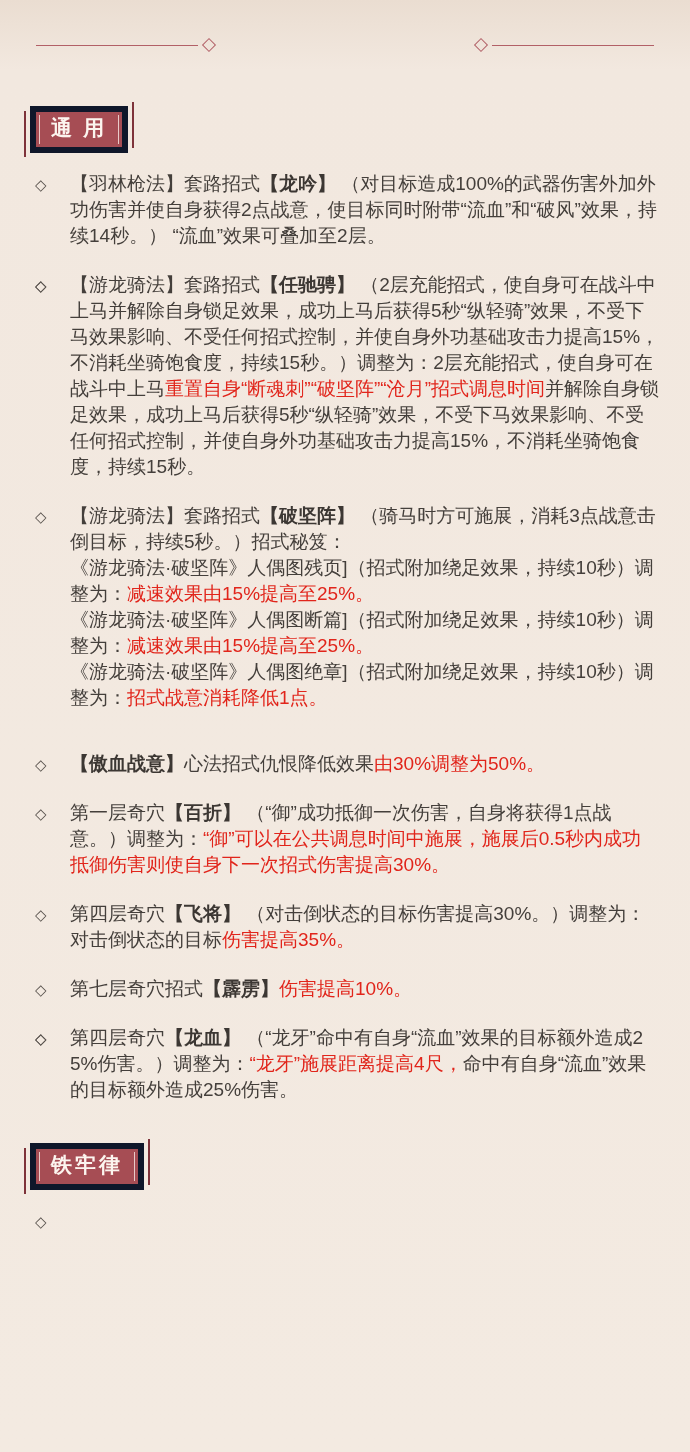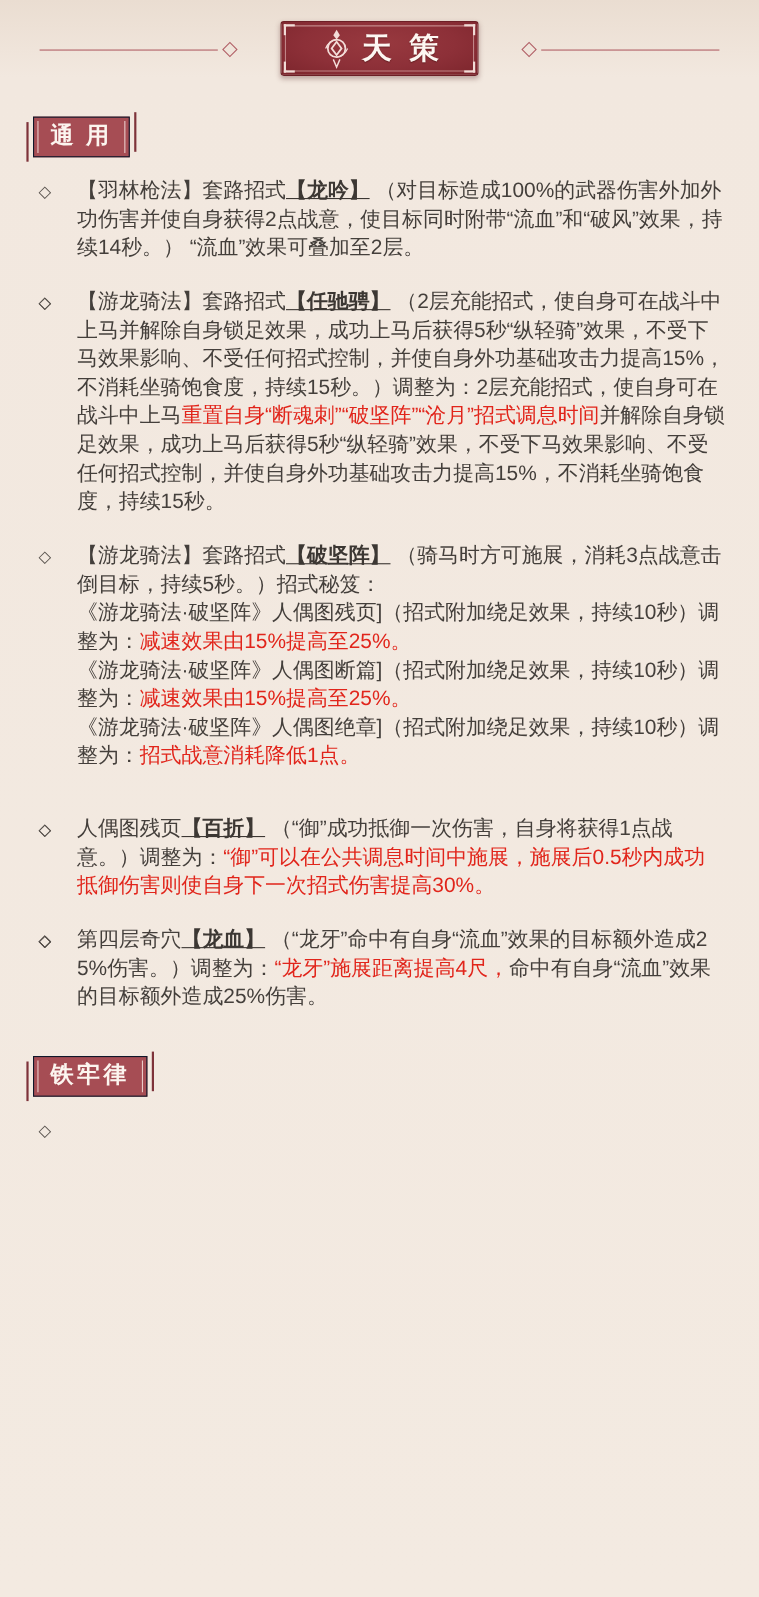--- a/index.html
+++ b/index.html
@@ -41,77 +41,59 @@
   }
   
   .content{padding:0 30px 26px 30px;}
   .section{margin-top:6px;}
   .section + .section{margin-top:40px;}
   .stw{position:relative;display:inline-block;margin-bottom:18px;}
   .stw::before{content:"";position:absolute;left:-6px;top:5px;bottom:-4px;border-left:2px solid #7e333a;}
   .stw::after{content:"";position:absolute;right:-6px;top:-4px;bottom:5px;border-right:2px solid #7e333a;}
   .section-title{
     position:relative;display:inline-block;background:#a64d54;color:#fcf5ef;
-    border:1px solid #0f172a;padding:4px 15px 6px 15px;
+    border:6px solid #0f172a;padding:4px 15px 6px 15px;
     font-family:"Liberation Serif","DejaVu Serif",serif;font-weight:bold;
     font-size:21px;letter-spacing:3px;line-height:1.2;white-space:nowrap;
   }
   .section-title::before{content:"";position:absolute;top:3px;bottom:3px;left:3px;border-left:1px solid rgba(255,246,240,.75);}
   .section-title::after{content:"";position:absolute;top:3px;bottom:3px;right:3px;border-right:1px solid rgba(255,246,240,.75);}
   .items{}
   .item{position:relative;padding-left:40px;margin-bottom:23px;font-size:19px;line-height:26px;}
   .item:last-child{margin-bottom:0;}
   .bullet{position:absolute;left:5px;top:1px;font-size:15px;color:#58524d;}
   .item-text{white-space:pre-wrap;word-break:break-all;}
   .seg-n{color:#443f3b;}
-  .seg-b{color:#3c3733;font-weight:bold;text-decoration:underline;}
+  .seg-b{color:#3c3733;font-weight:bold;}
   .seg-r{color:#e1251b;margin-top:32px;}
 </style>
 </head>
 <body>
 
 <div class="banner">
   <div class="rule left"></div>
   <div class="orn-diamond left"></div>
-  <div class="plaque">
-    <span class="plaque-inner"></span>
-    <span class="corner tl"></span>
-    <span class="corner tr"></span>
-    <span class="corner bl"></span>
-    <span class="corner br"></span>
-    <svg class="emblem" viewBox="0 0 30 38">
-      <g fill="none" stroke="#f3dcd8" stroke-width="1.6">
-        <path d="M15 2 L18 7 L15 11 L12 7 Z" fill="#f3dcd8" stroke="none"></path>
-        <circle cx="15" cy="19" r="8"></circle>
-        <path d="M15 13 L19.5 19 L15 25 L10.5 19 Z"></path>
-        <path d="M5 19 q3 -7 10 -8" stroke-width="1.1"></path>
-        <path d="M25 19 q-3 7 -10 8" stroke-width="1.1"></path>
-        <path d="M12 29 L15 36 L18 29" stroke-width="1.3"></path>
-      </g>
-    </svg>
-    <span class="plaque-title">天策</span>
-  </div>
   <div class="orn-diamond right"></div>
   <div class="rule right"></div>
 </div>
 
 <div class="content" id="sections-root">
     <section class="section"><div class="stw"><div class="section-title">通 用</div></div><div class="items">
         <div class="item"><span class="bullet">◇</span><span class="item-text"><span class="seg-n">【羽林枪法】套路招式</span><span class="seg-b">【龙吟】</span><span class="seg-n"> （对目标造成100%的武器伤害外加外功伤害并使自身获得2点战意，使目标同时附带“流血”和“破风”效果，持续14秒。） “流血”效果可叠加至2层。</span></span></div>
         <div class="item"><span class="bullet">◇</span></div>
         <div class="item"><span class="bullet">◇</span><span class="item-text"><span class="seg-n">【游龙骑法】套路招式</span><span class="seg-b">【任驰骋】</span><span class="seg-n"> （2层充能招式，使自身可在战斗中上马并解除自身锁足效果，成功上马后获得5秒“纵轻骑”效果，不受下马效果影响、不受任何招式控制，并使自身外功基础攻击力提高15%，不消耗坐骑饱食度，持续15秒。）调整为：2层充能招式，使自身可在战斗中上马</span><span class="seg-r">重置自身“断魂刺”“破坚阵”“沧月”招式调息时间</span><span class="seg-n">并解除自身锁足效果，成功上马后获得5秒“纵轻骑”效果，不受下马效果影响、不受任何招式控制，并使自身外功基础攻击力提高15%，不消耗坐骑饱食度，持续15秒。</span></span></div>
         <div class="item"><span class="bullet">◇</span><span class="item-text"><span class="seg-n">【游龙骑法】套路招式</span><span class="seg-b">【破坚阵】</span><span class="seg-n"> （骑马时方可施展，消耗3点战意击倒目标，持续5秒。）招式秘笈：
 《游龙骑法·破坚阵》人偶图残页]（招式附加绕足效果，持续10秒）调整为：</span><span class="seg-r">减速效果由15%提高至25%。</span><span class="seg-n">
 《游龙骑法·破坚阵》人偶图断篇]（招式附加绕足效果，持续10秒）调整为：</span><span class="seg-r">减速效果由15%提高至25%。</span><span class="seg-n">
 《游龙骑法·破坚阵》人偶图绝章]（招式附加绕足效果，持续10秒）调整为：</span><span class="seg-r">招式战意消耗降低1点。</span></span></div>
       </div></section>
     <section class="section"><div class="items">
-        <div class="item"><span class="bullet">◇</span></div>
-        <div class="item"><span class="bullet">◇</span><span class="item-text"><span class="seg-n">人偶图残页</span><span class="seg-b">【百折】</span><span class="seg-n"> （“御”成功抵御一次伤害，自身将获得1点战意。）调整为：</span><span class="seg-r">“御”可以在公共调息时间中施展，施展后0.5秒内成功抵御伤害则使自身下一次招式伤害提高30%。</span></span></div>
-        <div class="item"><span class="bullet">◇</span></div>
-        <div class="item"><span class="bullet">◇</span></div>
+        <div class="item"><span class="bullet">◇</span><span class="item-text"><span class="seg-b">【傲血战意】</span><span class="seg-n">心法招式仇恨降低效果</span><span class="seg-r">由30%调整为50%。</span></span></div>
+        <div class="item"><span class="bullet">◇</span><span class="item-text"><span class="seg-n">第一层奇穴</span><span class="seg-b">【百折】</span><span class="seg-n"> （“御”成功抵御一次伤害，自身将获得1点战意。）调整为：</span><span class="seg-r">“御”可以在公共调息时间中施展，施展后0.5秒内成功抵御伤害则使自身下一次招式伤害提高30%。</span></span></div>
+        <div class="item"><span class="bullet">◇</span><span class="item-text"><span class="seg-n">第四层奇穴</span><span class="seg-b">【飞将】</span><span class="seg-n"> （对击倒状态的目标伤害提高30%。）调整为：对击倒状态的目标</span><span class="seg-r">伤害提高35%。</span></span></div>
+        <div class="item"><span class="bullet">◇</span><span class="item-text"><span class="seg-n">第七层奇穴招式</span><span class="seg-b">【霹雳】</span><span class="seg-r">伤害提高10%。</span></span></div>
         <div class="item"><span class="bullet">◇</span></div>
         <div class="item"><span class="bullet">◇</span><span class="item-text"><span class="seg-n">第四层奇穴</span><span class="seg-b">【龙血】</span><span class="seg-n"> （“龙牙”命中有自身“流血”效果的目标额外造成25%伤害。）调整为：</span><span class="seg-r">“龙牙”施展距离提高4尺，</span><span class="seg-n">命中有自身“流血”效果的目标额外造成25%伤害。</span></span></div>
       </div></section>
     <section class="section"><div class="stw"><div class="section-title">铁牢律</div></div><div class="items">
         <div class="item"><span class="bullet">◇</span></div>
       </div></section>
   </div>
 
 </body></html>

